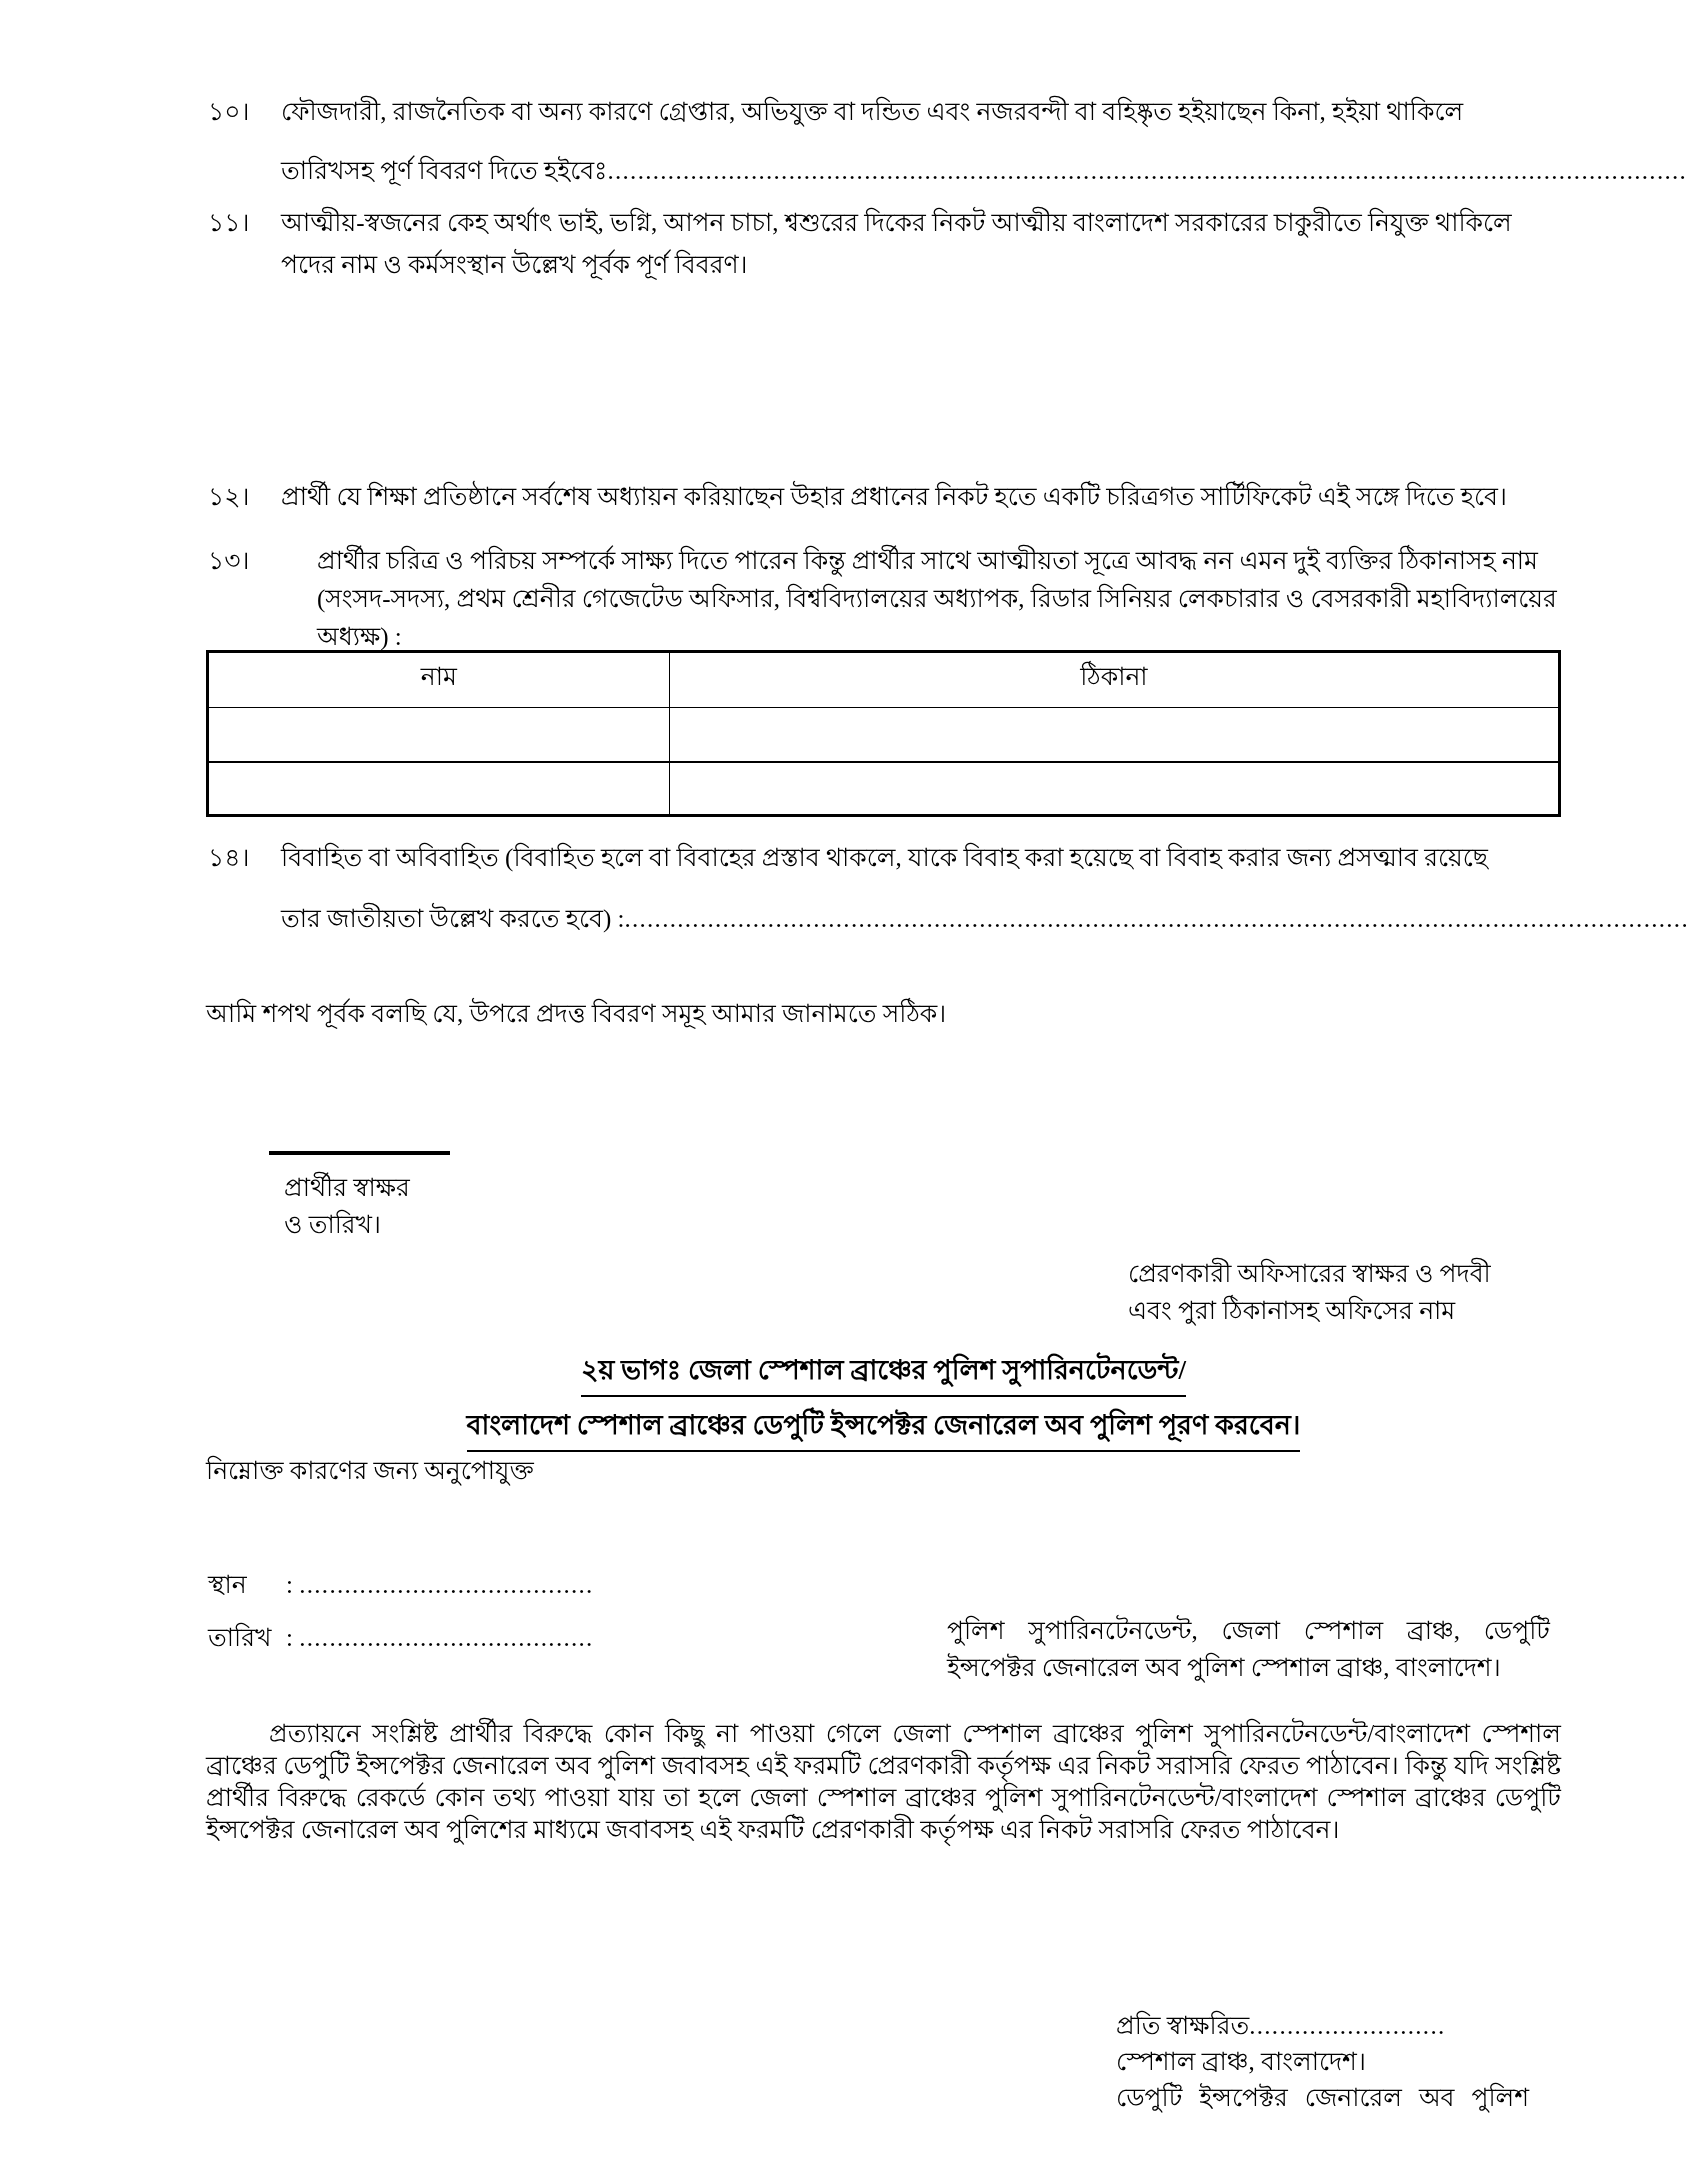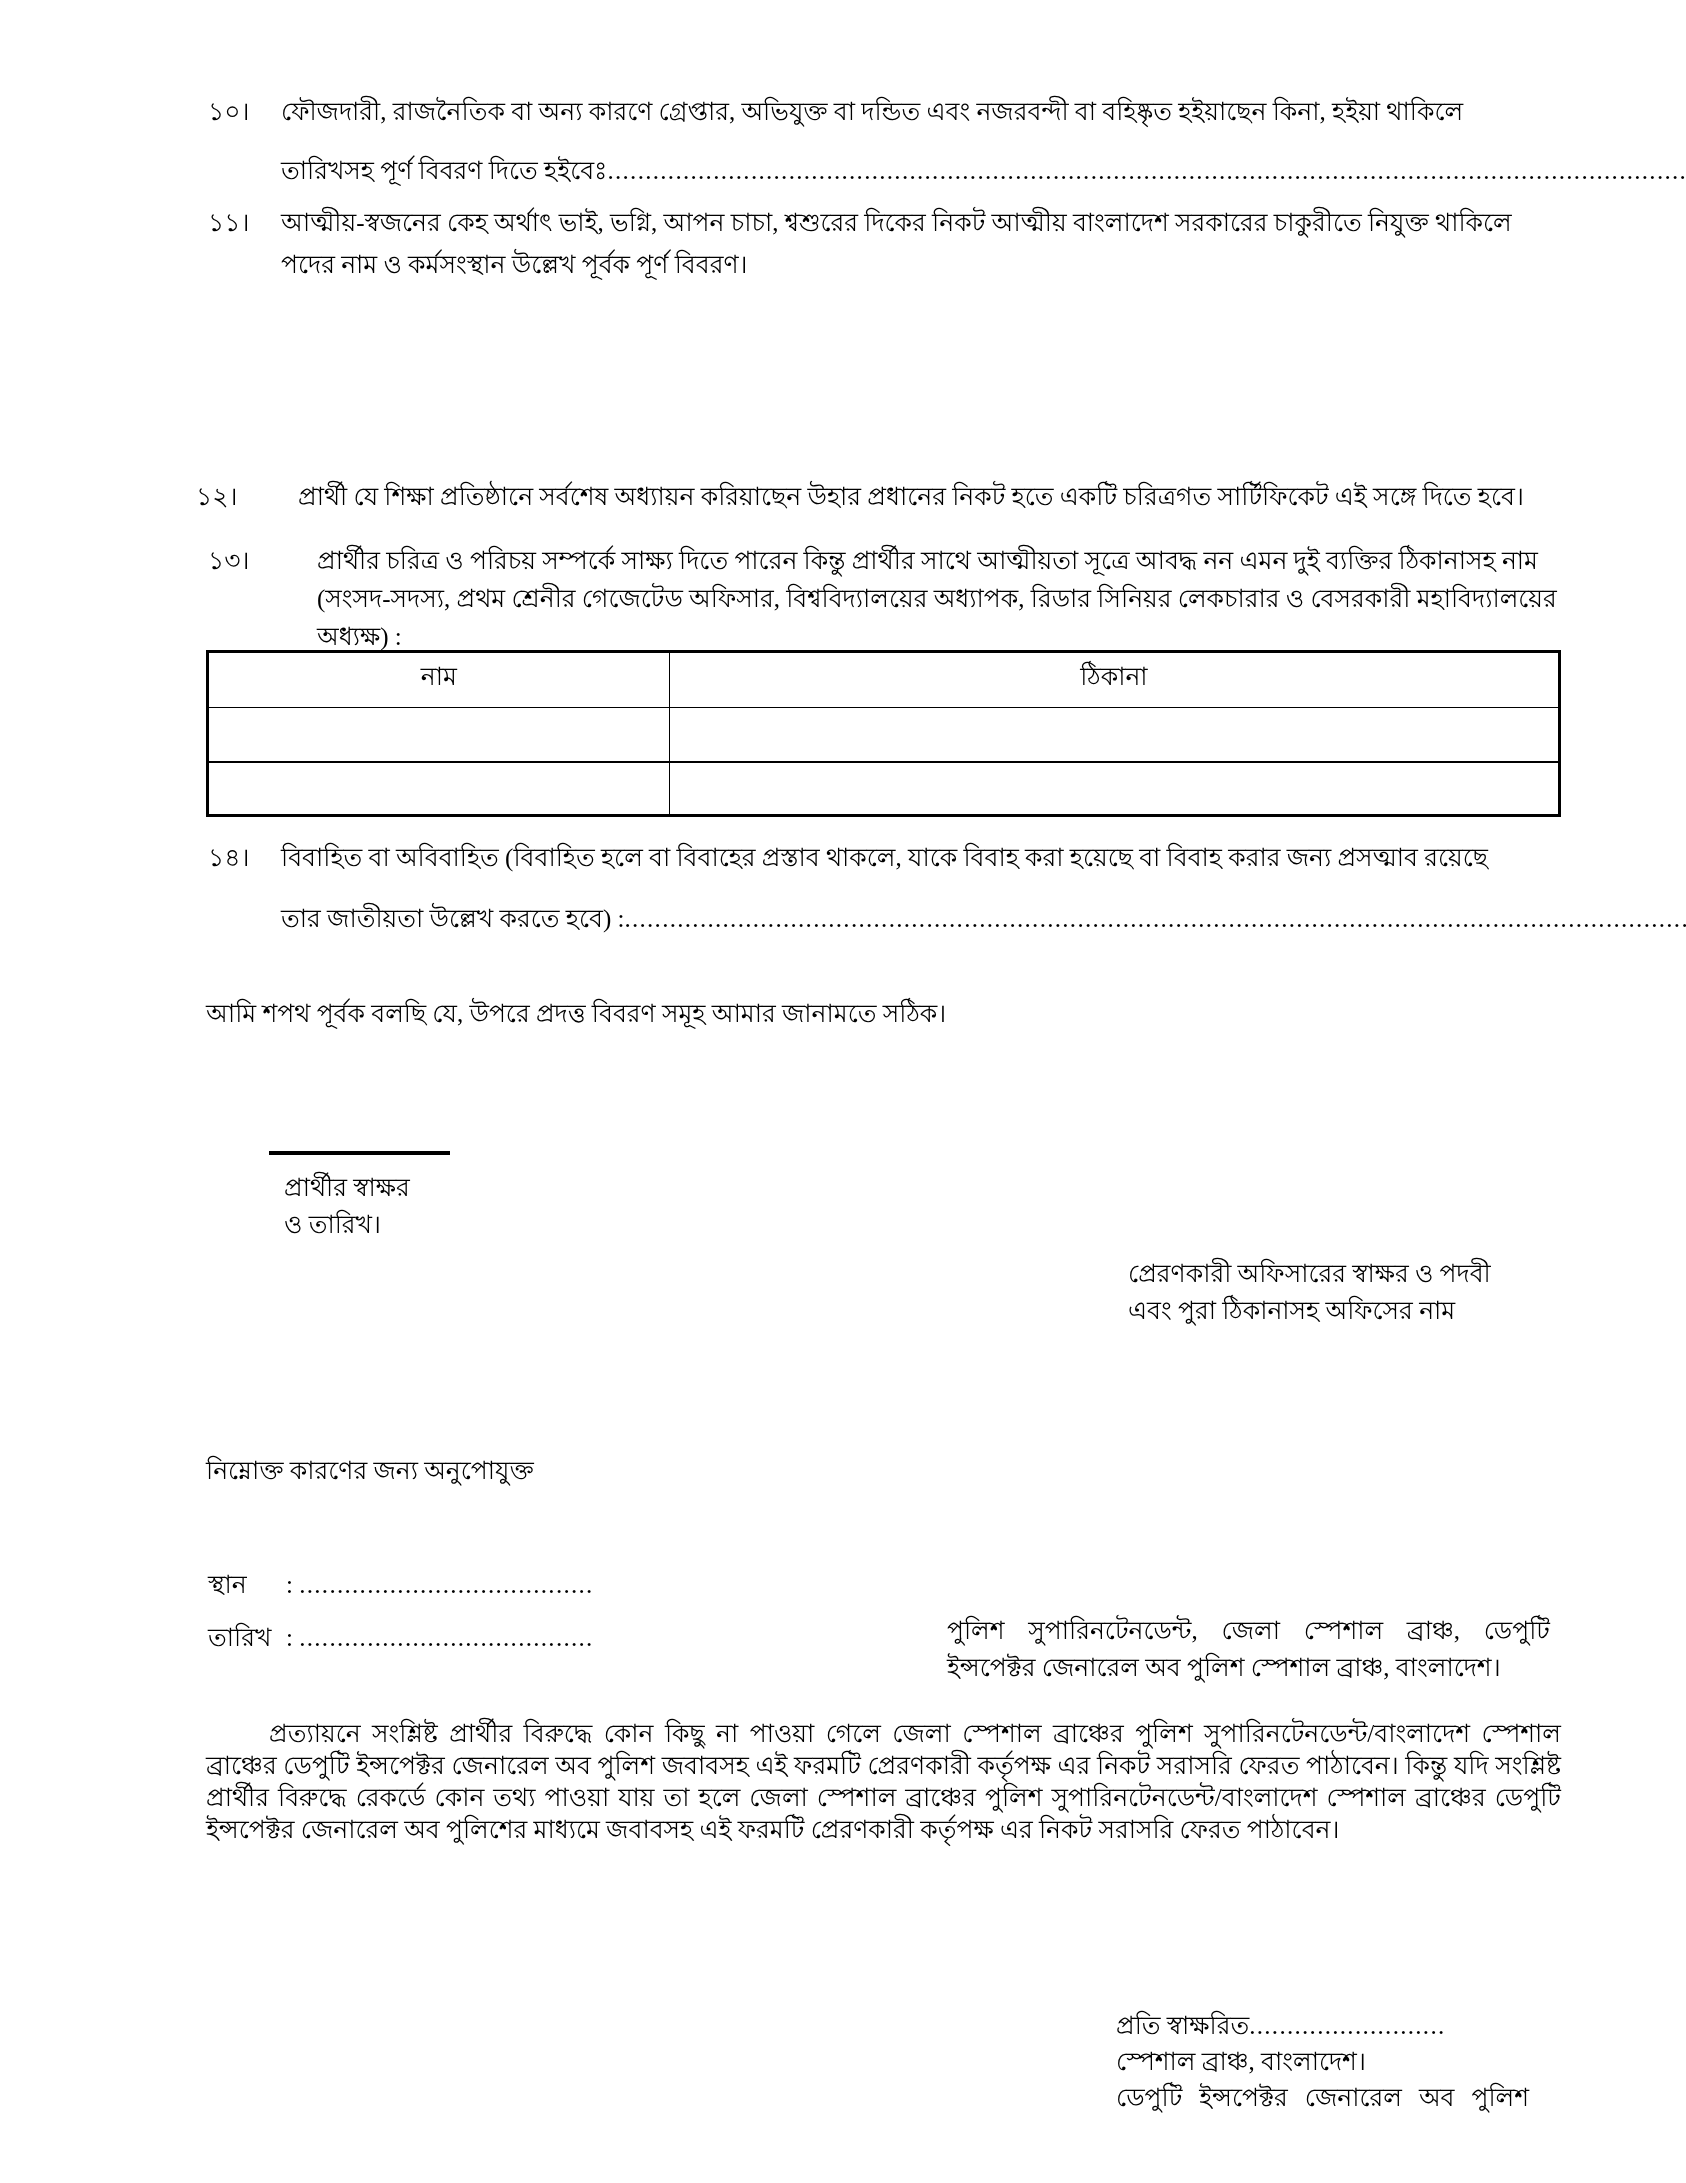--- a/index.html
+++ b/index.html
@@ -63,21 +63,21 @@
       </div>
     </div>
   </div>
 
   <div class="abs item" style="top:202px;left:208px;width:1353px;line-height:42px;">
     <div class="no">১১।</div>
     <div class="body">আত্মীয়-স্বজনের কেহ অর্থাৎ ভাই, ভগ্নি, আপন চাচা, শ্বশুরের দিকের নিকট আত্মীয় বাংলাদেশ সরকারের চাকুরীতে নিযুক্ত থাকিলে পদের নাম ও কর্মসংস্থান উল্লেখ পূর্বক পূর্ণ বিবরণ।</div>
   </div>
 
 
-  <div class="abs item" style="top:478px;left:196px;width:1353px;gap:29px;">
+  <div class="abs item" style="top:478px;left:208px;width:1353px;">
     <div class="no">১২।</div>
     <div class="body">প্রার্থী যে শিক্ষা প্রতিষ্ঠানে সর্বশেষ অধ্যায়ন করিয়াছেন উহার প্রধানের নিকট হতে একটি চরিত্রগত সার্টিফিকেট এই সঙ্গে দিতে হবে।</div>
   </div>
 
   <div class="abs item" style="top:542px;left:208px;width:1353px;line-height:38px;gap:36px;">
     <div class="no">১৩।</div>
     <div class="body">প্রার্থীর চরিত্র ও পরিচয় সম্পর্কে  সাক্ষ্য দিতে পারেন কিন্তু প্রার্থীর সাথে আত্মীয়তা সূত্রে আবদ্ধ নন এমন দুই ব্যক্তির ঠিকানাসহ নাম (সংসদ-সদস্য, প্রথম শ্রেনীর গেজেটেড অফিসার, বিশ্ববিদ্যালয়ের অধ্যাপক, রিডার সিনিয়র লেকচারার ও বেসরকারী মহাবিদ্যালয়ের অধ্যক্ষ) :</div>
   </div>
 
   <table class="formtbl abs" style="top:650px;left:206px;">
@@ -116,20 +116,24 @@
   <div class="abs lh56" style="top:1169px;left:284px;">
     <div>প্রার্থীর স্বাক্ষর</div>
     <div>ও তারিখ।</div>
   </div>
 
   <div class="abs lh56" style="top:1255px;left:1128px;">
     <div>প্রেরণকারী অফিসারের স্বাক্ষর ও পদবী</div>
     <div>এবং পুরা ঠিকানাসহ অফিসের নাম</div>
   </div>
 
+  <div id="part2-heading" class="abs" style="top:1349px;left:206px;width:1355px;">
+    <div class="h2line"><span>২য় ভাগঃ জেলা স্পেশাল ব্রাঞ্চের পুলিশ সুপারিনটেনডেন্ট/</span></div>
+    <div class="h2line" style="margin-top:6.6px;"><span>বাংলাদেশ স্পেশাল ব্রাঞ্চের ডেপুটি ইন্সপেক্টর জেনারেল অব পুলিশ পূরণ করবেন।</span></div>
+  </div>
 
   <div class="abs" style="top:1452px;left:206px;">নিম্নোক্ত কারণের জন্য অনুপোযুক্ত</div>
 
   <div class="abs" style="top:1566px;left:208px;">
     <span style="display:inline-block;width:78px;">স্থান</span><span>: </span><span style="letter-spacing:1.3px;">.......................................</span>
   </div>
   <div class="abs" style="top:1619px;left:208px;">
     <span style="display:inline-block;width:78px;">তারিখ</span><span>: </span><span style="letter-spacing:1.3px;">.......................................</span>
   </div>
 

